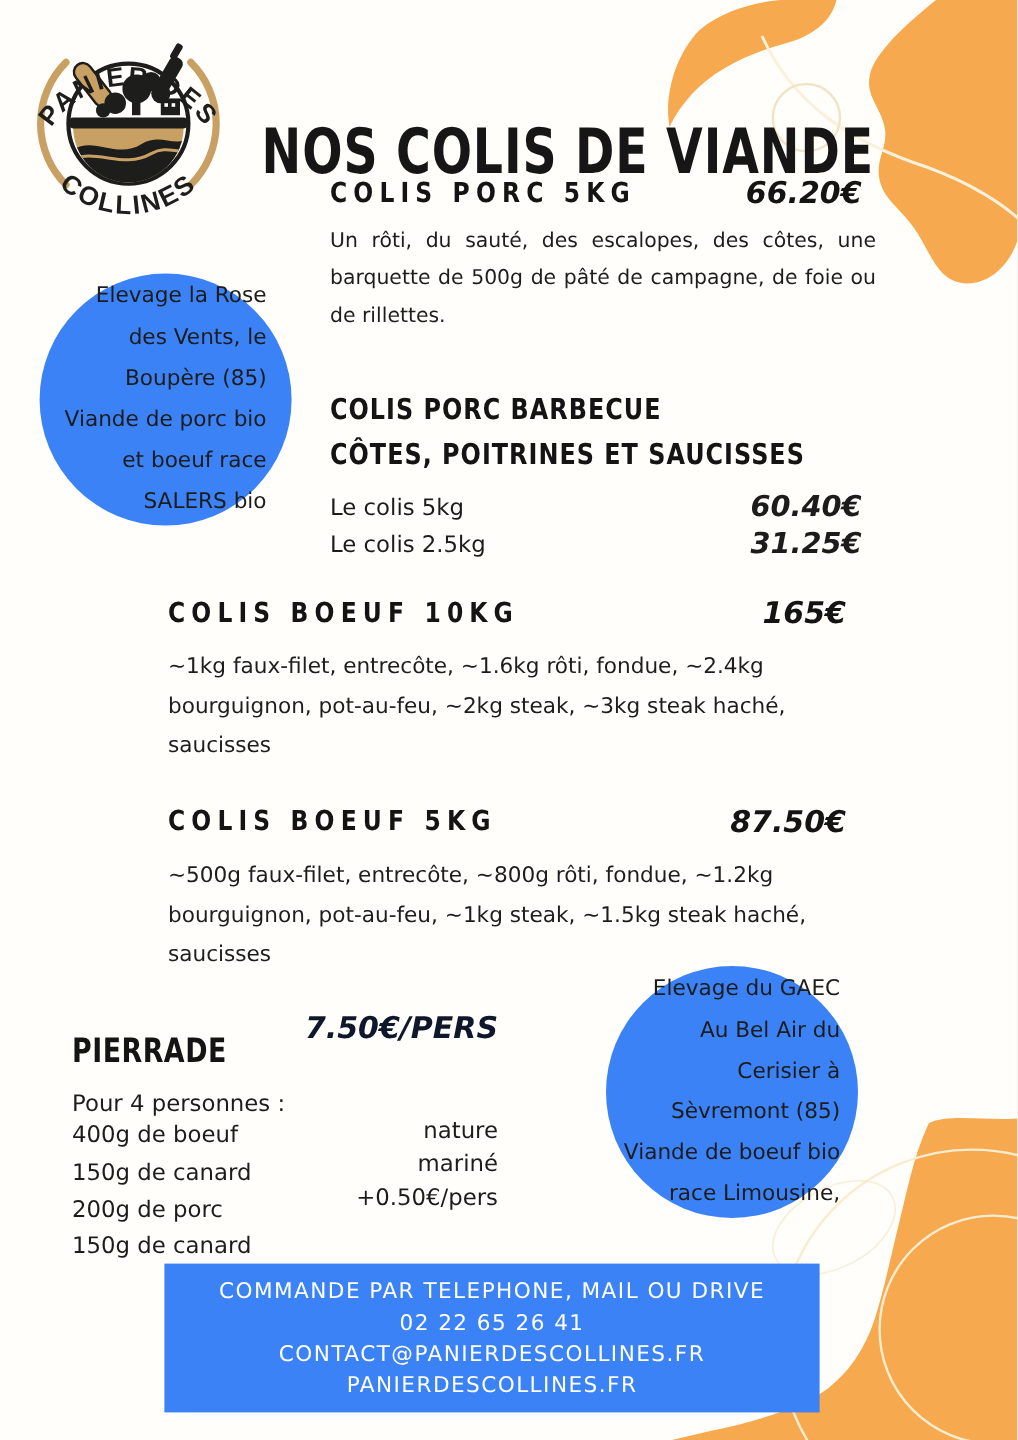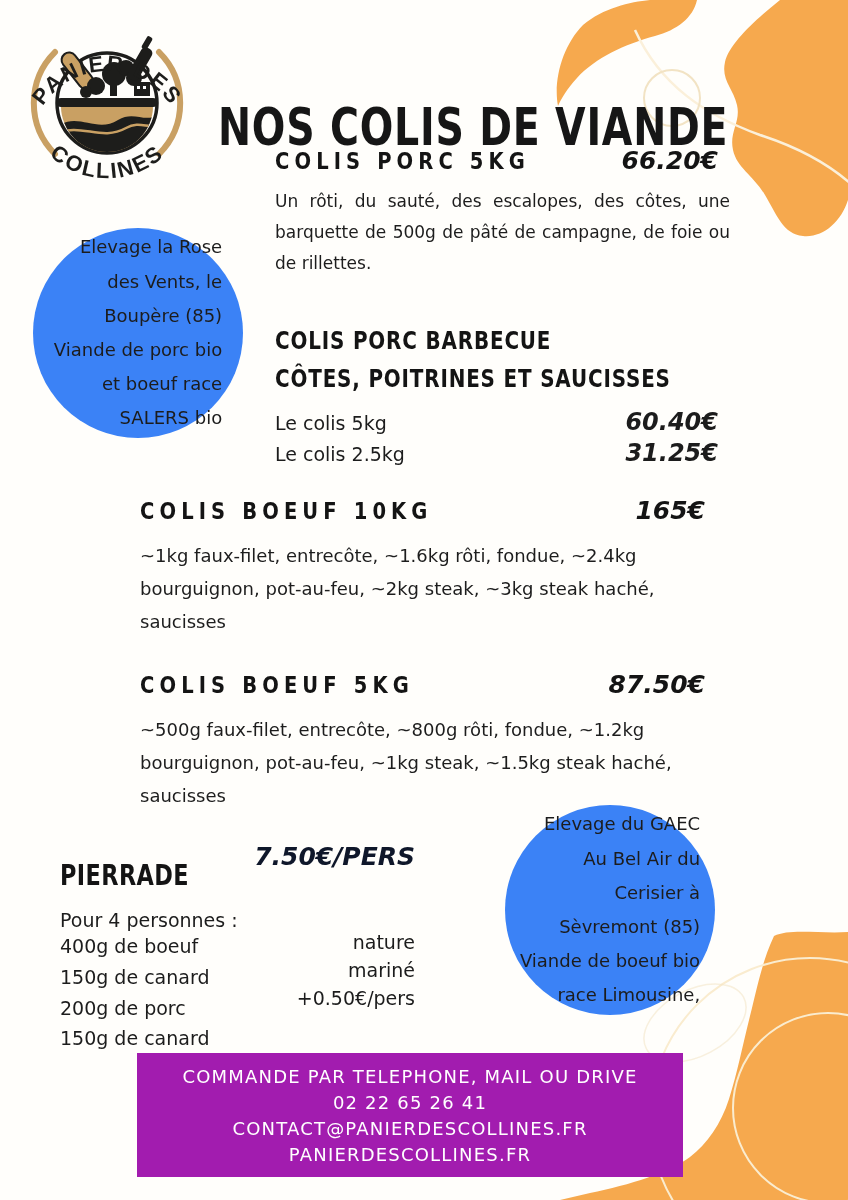--- a/index.html
+++ b/index.html
@@ -54,21 +54,21 @@
   .pierrade-item{font-size:19px;line-height:1.62;}
   .pierrade-price{
     position:absolute;left:240px;top:842px;width:175px;text-align:right;
     font-size:25px;font-weight:900;font-style:italic;white-space:nowrap;color:#0f172a;
   }
   .pierrade-opts{position:absolute;left:240px;top:928px;width:175px;text-align:right;
     font-size:19px;line-height:1.48;}
   
   .contact{
     position:absolute;left:137px;top:1053px;width:546px;height:124px;
-    background:#a21caf;color:#ffffff;z-index:3;
+    background:#3b82f6;color:#ffffff;z-index:3;
     display:flex;flex-direction:column;justify-content:center;align-items:center;gap:5px;
     text-align:center;
   }
   .contact div{font-size:18px;letter-spacing:1.2px;white-space:nowrap;}
 </style>
 </head>
 <body>
 
 <div class="page">
 

